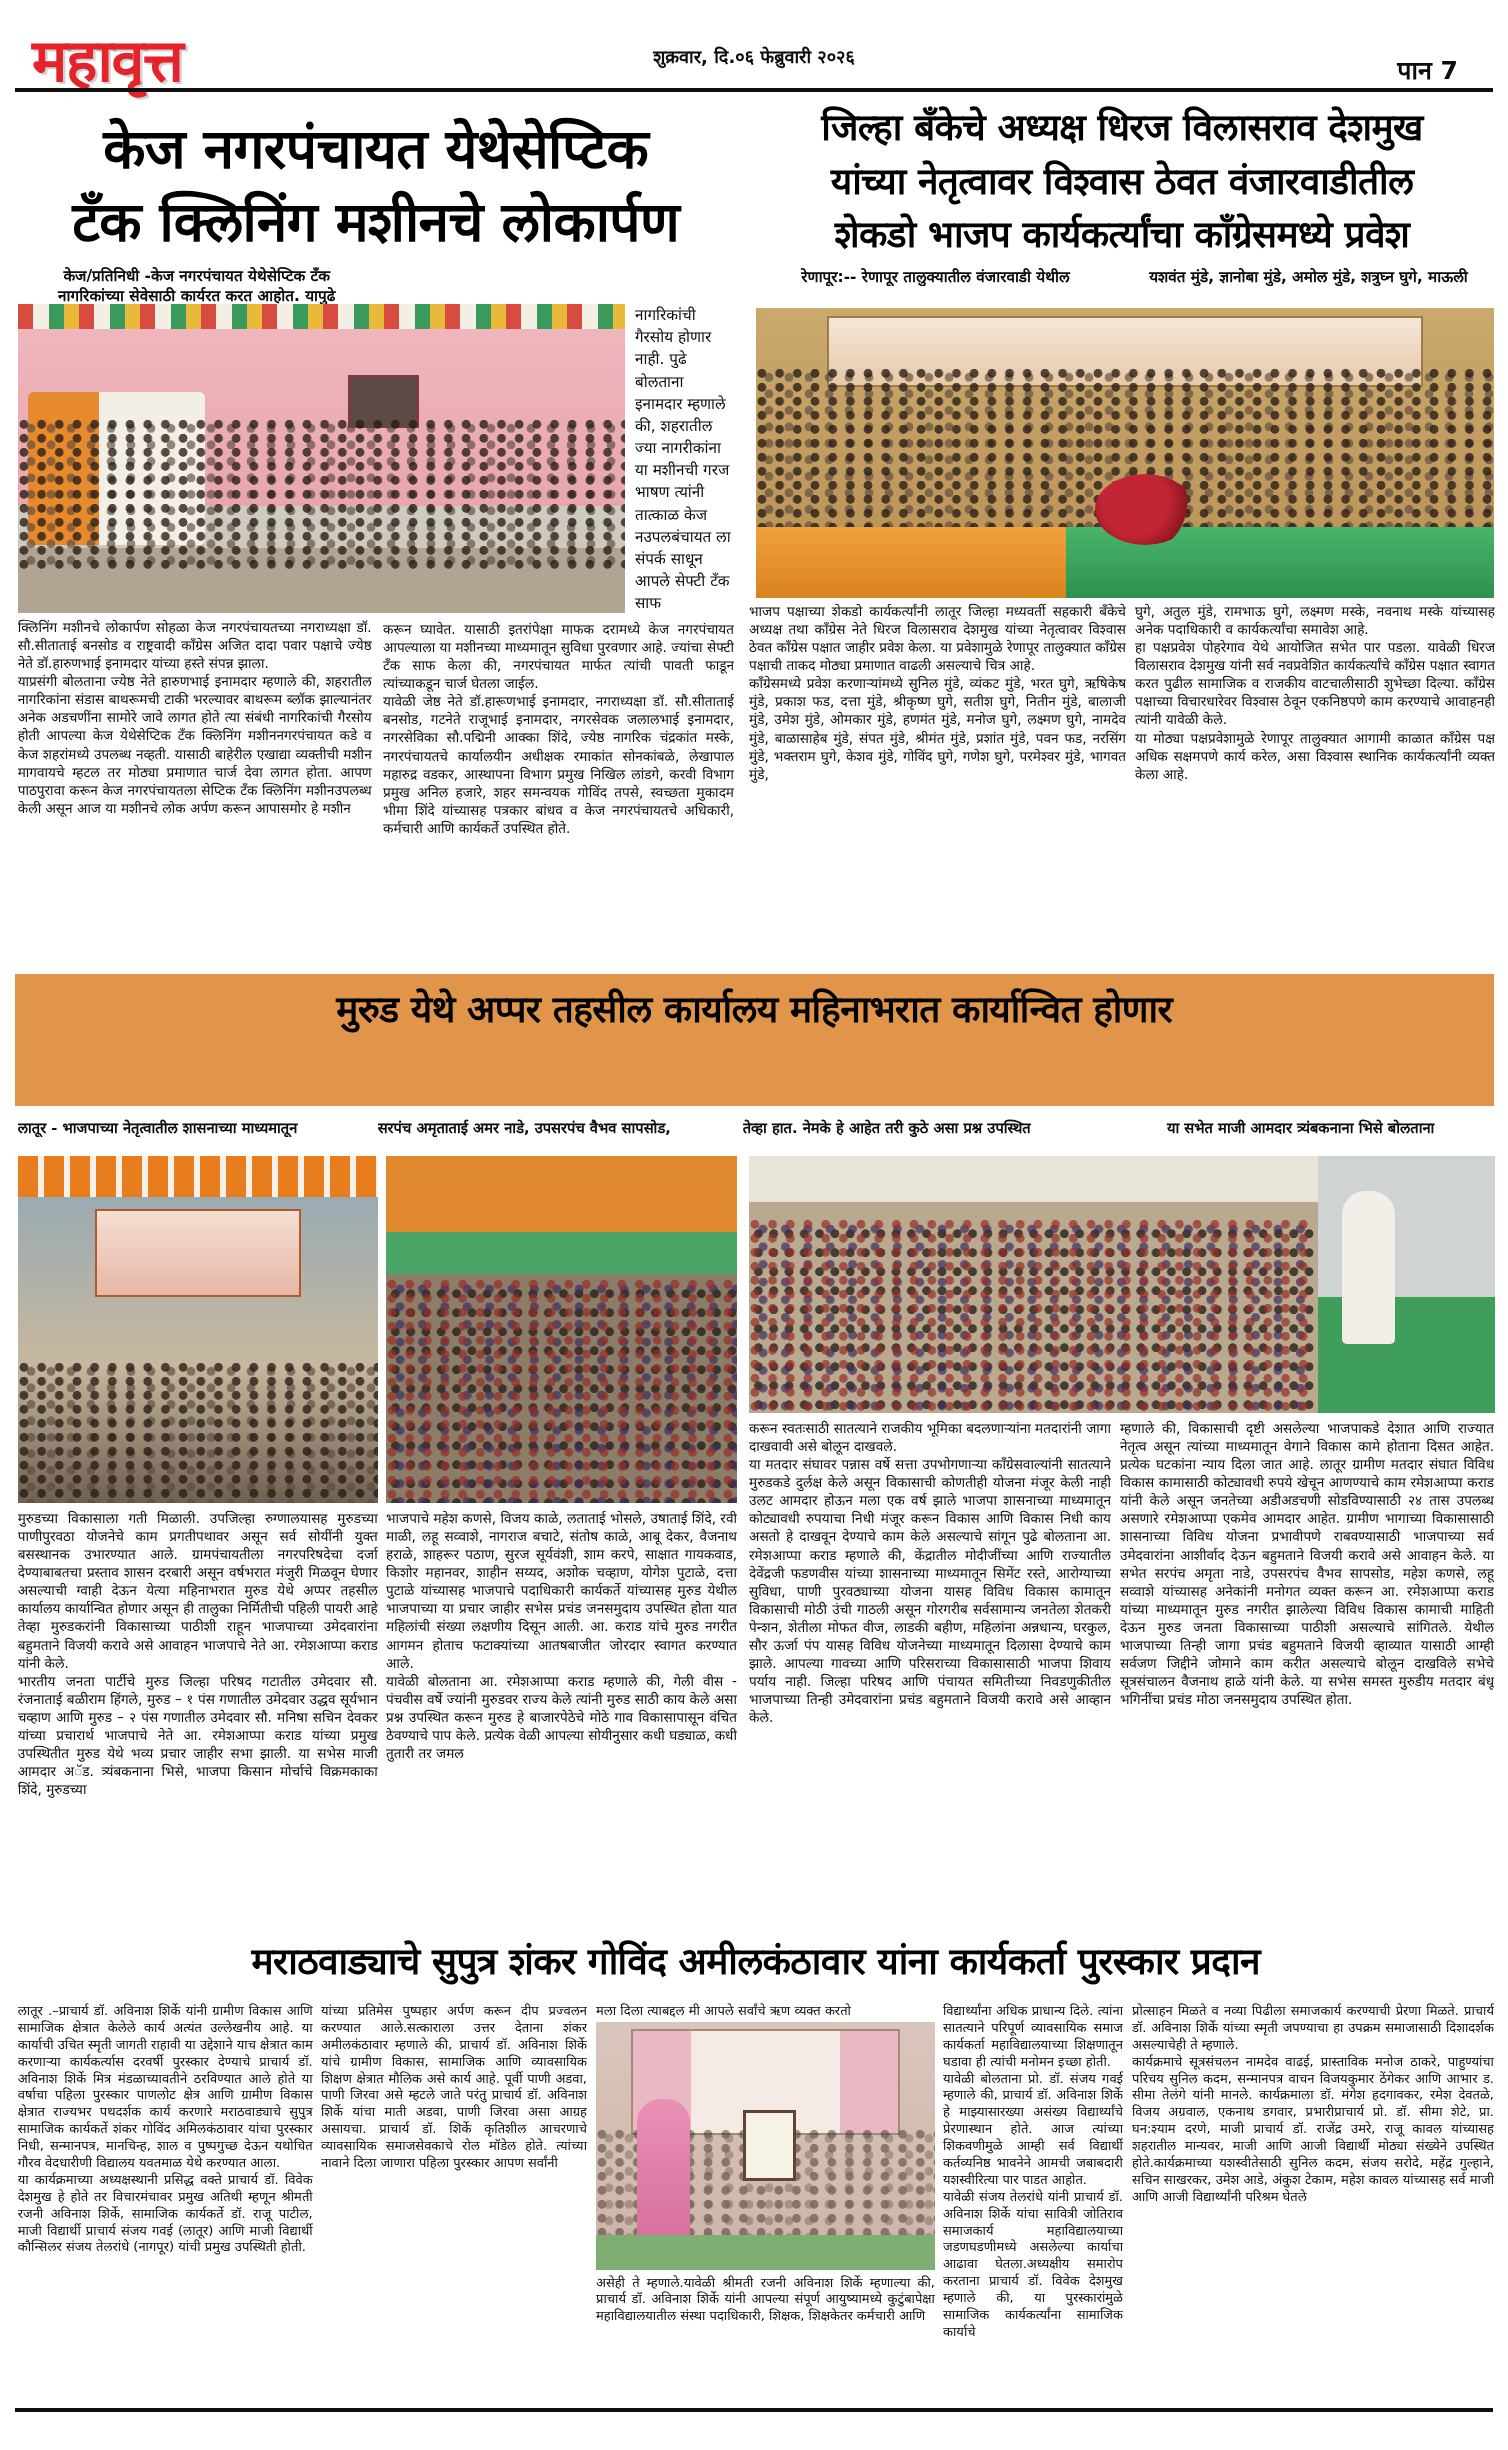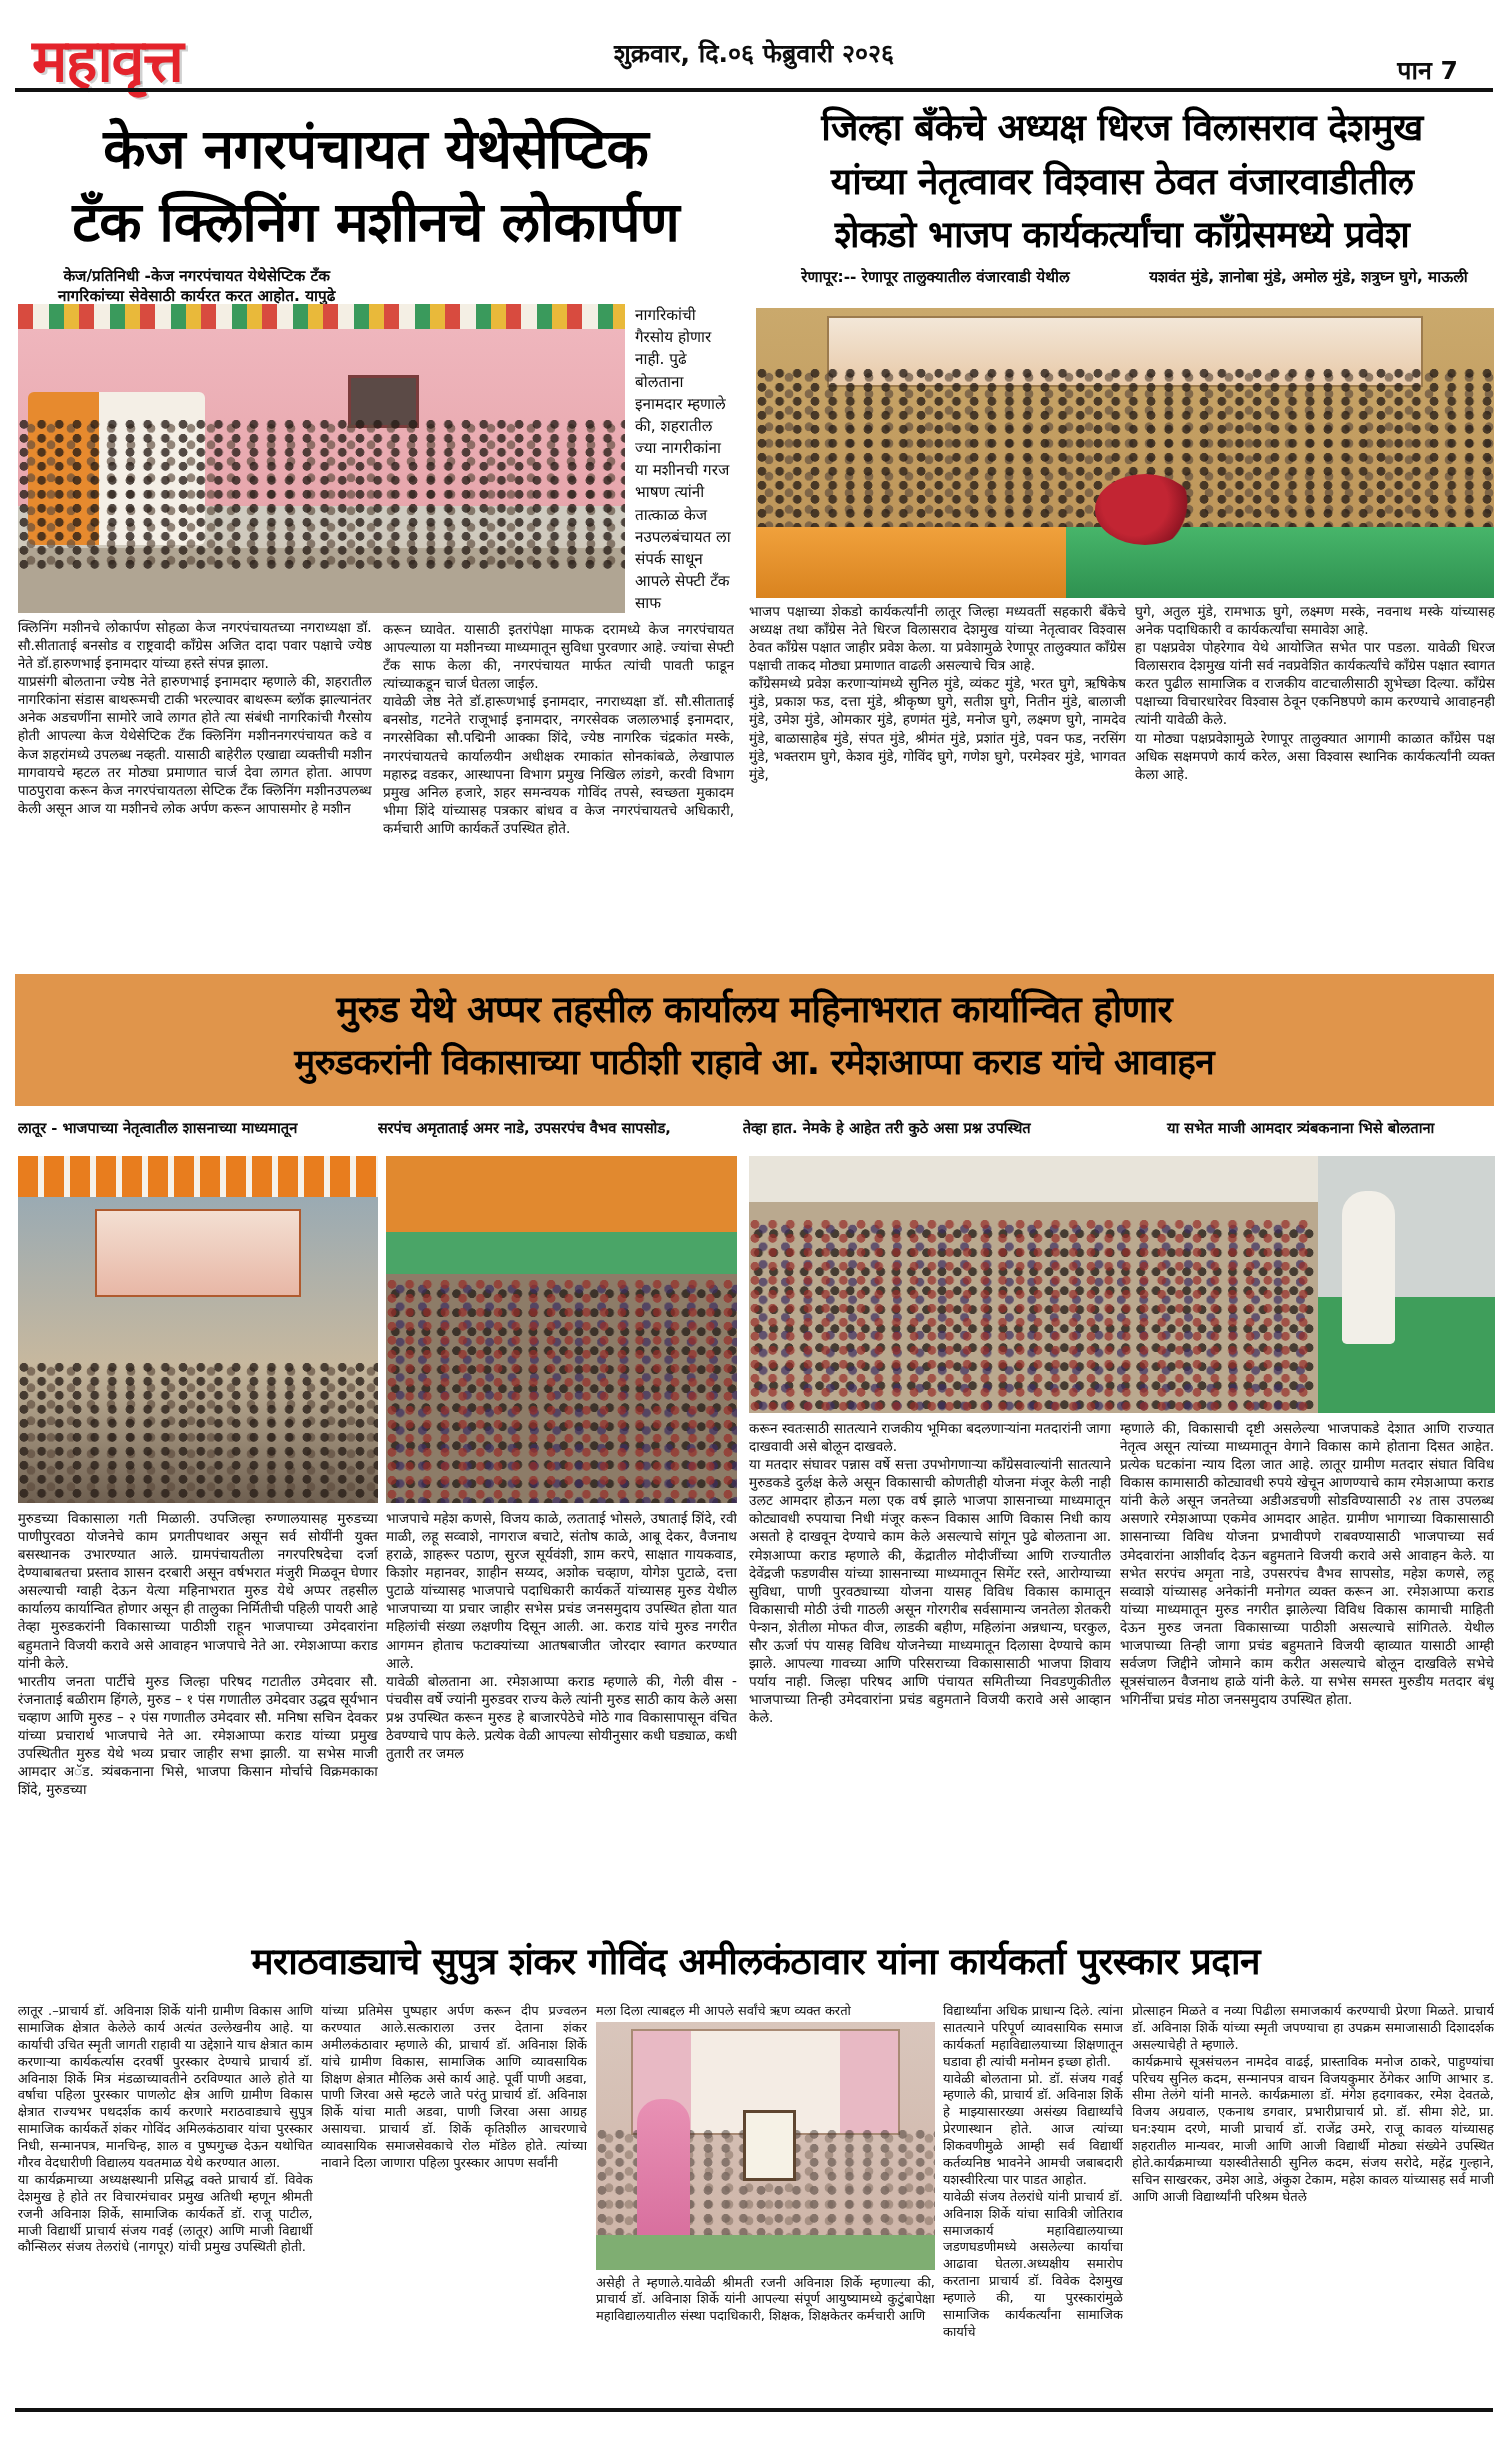--- a/index.html
+++ b/index.html
@@ -14,22 +14,22 @@
     position:relative;width:1508px;height:2450px;margin:0 auto;
     background:#ffffff;overflow:hidden;
   }
   
   .paper-name{
     position:absolute;left:32px;top:17.7px;
     font-size:59px;font-weight:900;color:var(--masthead-red);
     text-shadow:2.4px 2.4px 0 rgba(0,0,0,.18);letter-spacing:-1.2px;
   }
   .dateline{
-    position:absolute;left:0;right:0;top:35px;text-align:center;
-    font-size:25px;font-weight:700;
+    position:absolute;left:0;right:0;top:44px;text-align:center;
+    font-size:18px;font-weight:700;
   }
   .page-number{
     position:absolute;right:50px;top:52px;font-size:25px;font-weight:700;
   }
   .rule{position:absolute;background:#111;}
   .rule-top{left:14.7px;right:14.7px;top:88px;height:4.1px;}
   .rule-bottom{left:14.7px;right:14.7px;top:2408px;height:4.1px;}
 
   
   .headline{font-weight:900;text-align:center;white-space:pre-line;letter-spacing:-0.6px;color:#000;}
@@ -191,21 +191,20 @@
     <div class="bodycol a2-c1">भाजप पक्षाच्या शेकडो कार्यकर्त्यांनी लातूर जिल्हा मध्यवर्ती सहकारी बँकेचे अध्यक्ष तथा काँग्रेस नेते धिरज विलासराव देशमुख यांच्या नेतृत्वावर विश्वास ठेवत काँग्रेस पक्षात जाहीर प्रवेश केला. या प्रवेशामुळे रेणापूर तालुक्यात काँग्रेस पक्षाची ताकद मोठ्या प्रमाणात वाढली असल्याचे चित्र आहे.
 काँग्रेसमध्ये प्रवेश करणाऱ्यांमध्ये सुनिल मुंडे, व्यंकट मुंडे, भरत घुगे, ऋषिकेष मुंडे, प्रकाश फड, दत्ता मुंडे, श्रीकृष्ण घुगे, सतीश घुगे, नितीन मुंडे, बालाजी मुंडे, उमेश मुंडे, ओमकार मुंडे, हणमंत मुंडे, मनोज घुगे, लक्ष्मण घुगे, नामदेव मुंडे, बाळासाहेब मुंडे, संपत मुंडे, श्रीमंत मुंडे, प्रशांत मुंडे, पवन फड, नरसिंग मुंडे, भक्तराम घुगे, केशव मुंडे, गोविंद घुगे, गणेश घुगे, परमेश्वर मुंडे, भागवत मुंडे,</div>
     <div class="bodycol a2-c2">घुगे, अतुल मुंडे, रामभाऊ घुगे, लक्ष्मण मस्के, नवनाथ मस्के यांच्यासह अनेक पदाधिकारी व कार्यकर्त्यांचा समावेश आहे.
 हा पक्षप्रवेश पोहरेगाव येथे आयोजित सभेत पार पडला. यावेळी धिरज विलासराव देशमुख यांनी सर्व नवप्रवेशित कार्यकर्त्यांचे काँग्रेस पक्षात स्वागत करत पुढील सामाजिक व राजकीय वाटचालीसाठी शुभेच्छा दिल्या. काँग्रेस पक्षाच्या विचारधारेवर विश्वास ठेवून एकनिष्ठपणे काम करण्याचे आवाहनही त्यांनी यावेळी केले.
 या मोठ्या पक्षप्रवेशामुळे रेणापूर तालुक्यात आगामी काळात काँग्रेस पक्ष अधिक सक्षमपणे कार्य करेल, असा विश्वास स्थानिक कार्यकर्त्यांनी व्यक्त केला आहे.</div>
   </section>
 
   <section>
     <div class="banner">
       <h1 class="headline l1">मुरुड येथे अप्पर तहसील कार्यालय महिनाभरात कार्यान्वित होणार</h1>
-      <h1 class="headline l2">मुरुडकरांनी विकासाच्या पाठीशी राहावे आ. रमेशआप्पा कराड यांचे आवाहन</h1>
     </div>
     <div class="bylines a3-bylines">
       <span class="s1">लातूर - भाजपाच्या नेतृत्वातील शासनाच्या माध्यमातून</span>
       <span class="s2">सरपंच अमृताताई अमर नाडे, उपसरपंच वैभव सापसोड,</span>
       <span class="s3">तेव्हा हात. नेमके हे आहेत तरी कुठे असा प्रश्न उपस्थित</span>
       <span class="s4">या सभेत माजी आमदार त्र्यंबकनाना भिसे बोलताना</span>
     </div>
     <div class="photo ph-a31">
       <div class="fig flags"></div>
       <div class="fig board"></div>

